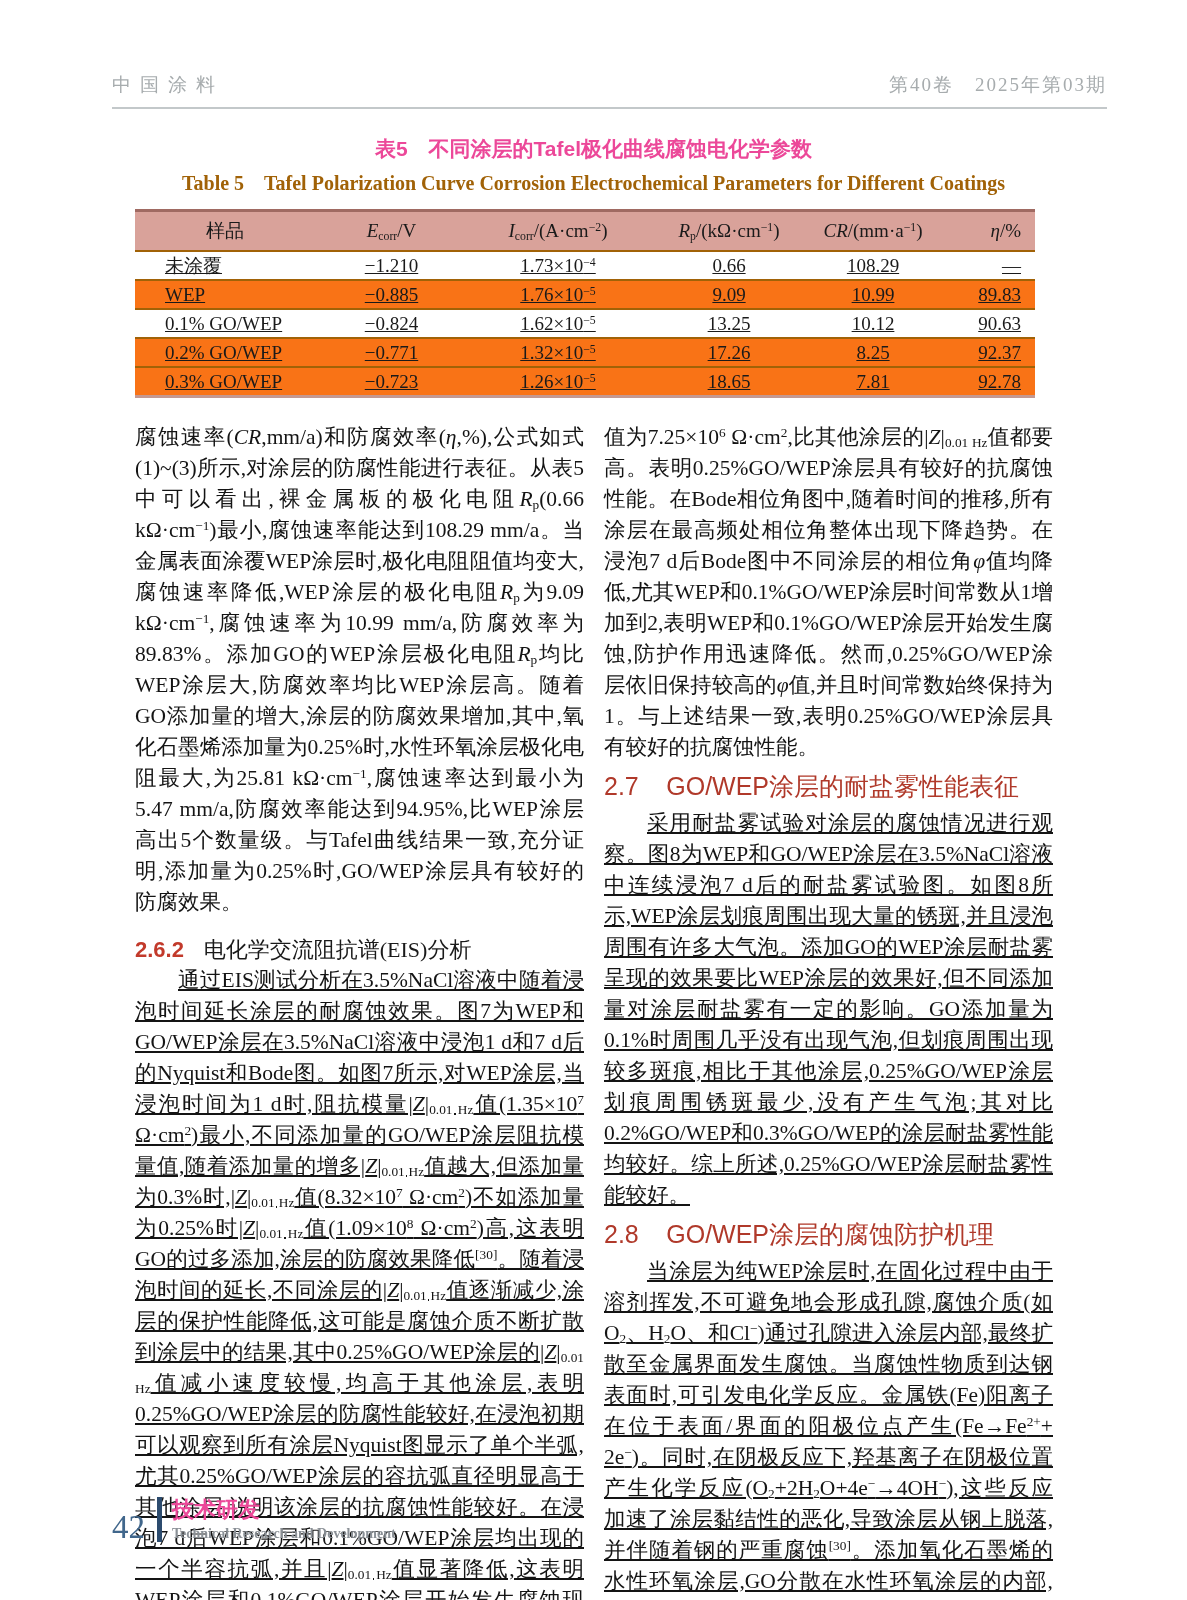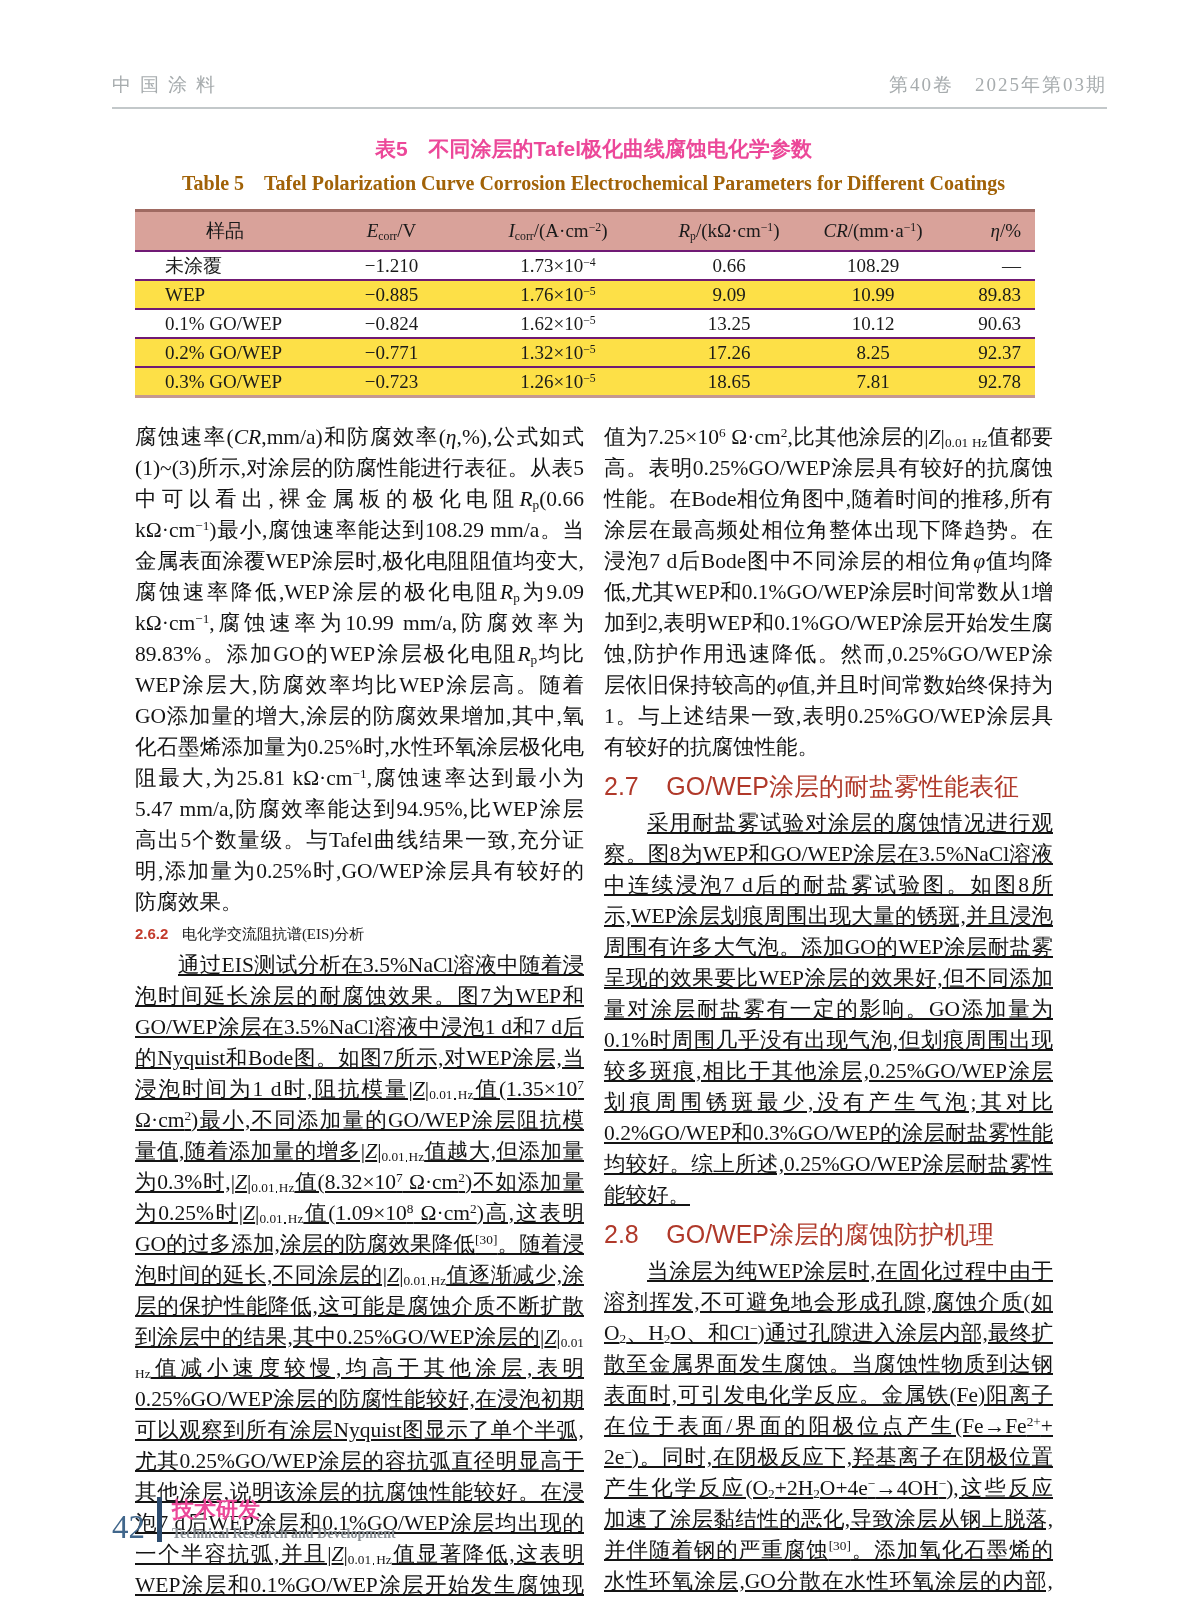--- a/index.html
+++ b/index.html
@@ -35,22 +35,22 @@
     margin: 12px 135px 0 135px;
     width: 900px; border-collapse: collapse;
     font-size: 19px;
   }
   table.data th, table.data td {
     font-weight: normal; text-align: center; padding: 2px 0;
     height: 27px; line-height: 23px;
   }
   table.data thead tr { background: #d9a29a; border-top: 3px solid #a06a62; }
   table.data thead th { height: 40px; }
-  table.data tbody tr { border-top: 2px solid #701a75; }
-  table.data tbody tr.row-tint { background: #fde047; }
+  table.data tbody tr { border-top: 2px solid #a16207; text-decoration: underline; }
+  table.data tbody tr.row-tint { background: #f97316; }
   table.data tbody { border-bottom: 3px solid #c59890; }
   table.data .c0 { width: 20%; text-align: left; padding-left: 30px; }
   table.data .c1 { width: 17%; }
   table.data .c2 { width: 20%; }
   table.data .c3 { width: 18%; }
   table.data .c4 { width: 14%; }
   table.data .c5 { width: 11%; text-align: right; padding-right: 14px; }
   table.data thead th.c0 { text-align: center; padding-left: 0; }
   sup, sub { font-size: 0.62em; line-height: 0; }
   sub { vertical-align: -0.25em; }
@@ -60,21 +60,21 @@
     margin: 24px 134px 0 135px;
     display: flex; gap: 20px;
   }
   .col { flex: 1; min-width: 0; }
   .para {
     font-size: 21.5px; line-height: 31px;
     text-align: justify; color: #141414;
   }
   .para.indent { text-indent: 2em; text-decoration: underline; }
   .h3 {
-    font-size: 15px; line-height: 31px; font-weight: normal;
+    font-size: 22px; line-height: 31px; font-weight: normal; margin-top: 16px;
   }
   .h3 .h3-num {
     font-family: "Liberation Sans", "DejaVu Sans", sans-serif;
     font-weight: bold; color: #c23a2b; margin-right: 0.9em;
   }
   .h2 {
     font-family: "Liberation Sans", "DejaVu Sans", sans-serif;
     font-weight: normal; color: #b0392a;
     font-size: 25px; line-height: 36px;
     margin: 5px 0 4px 0;

